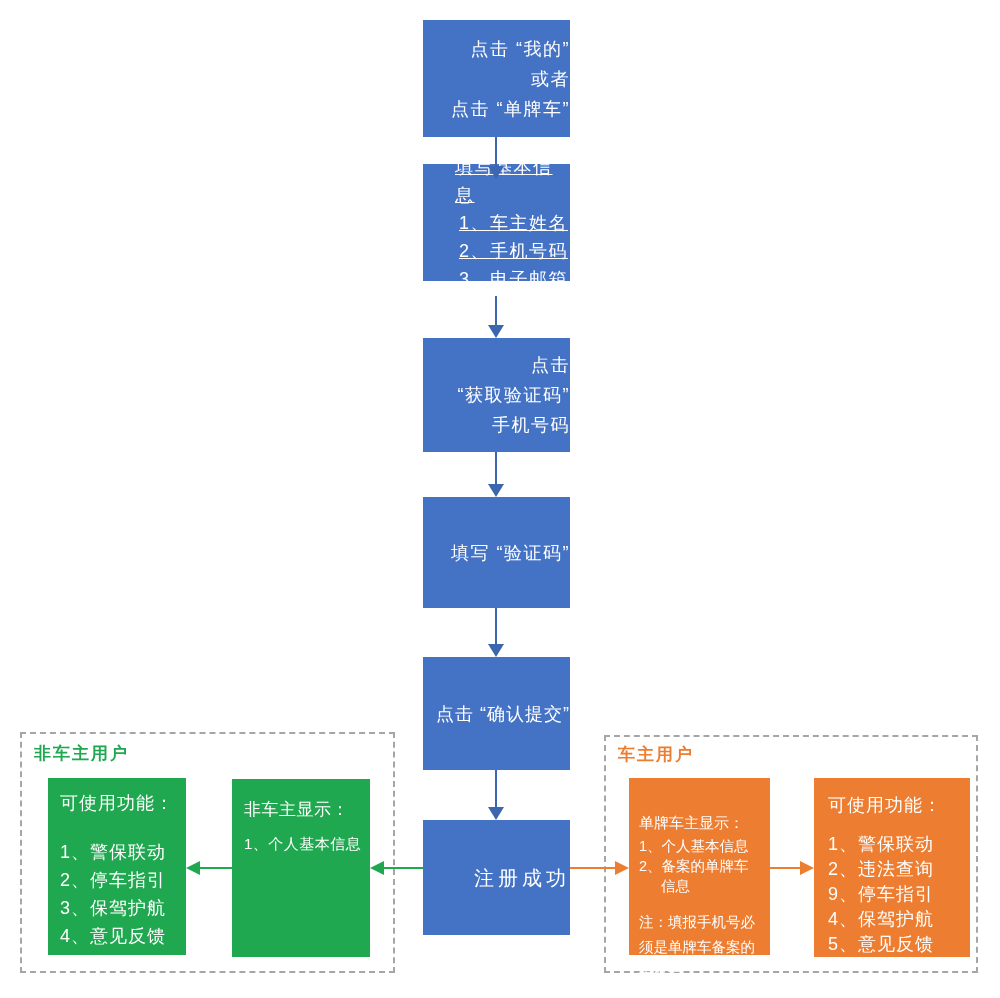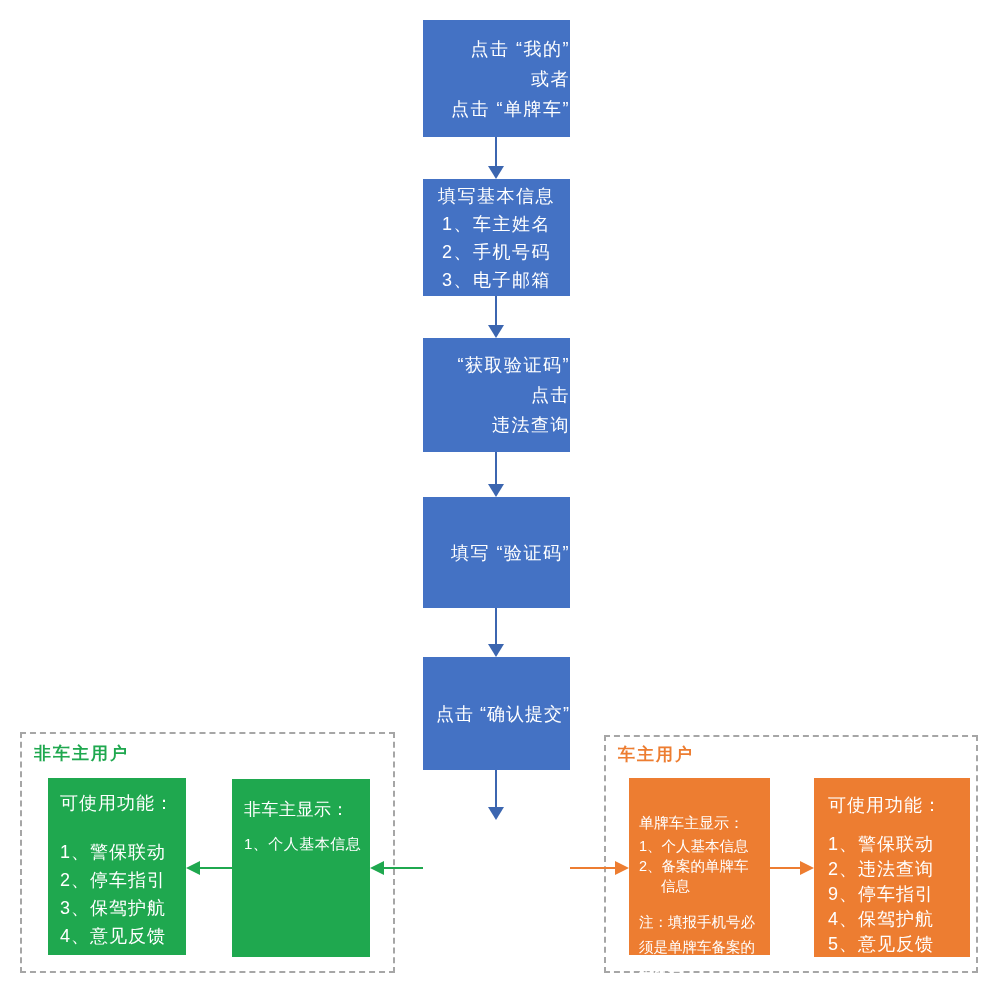--- a/index.html
+++ b/index.html
@@ -30,21 +30,21 @@
     display: flex;
     flex-direction: column;
     justify-content: center;
     text-align: right;
     font-size: 18px;
     letter-spacing: 1.5px;
     line-height: 30px;
     font-weight: 500;
   }
   #step1 { top: 20px;  height: 117px; }
-  #step2 { top: 179px; height: 117px; text-align: left; padding-left: 15px; line-height: 28px; }
+  #step2 { top: 164px; height: 117px; text-align: left; padding-left: 32px; line-height: 28px; text-decoration: underline; }
   #step2 .list-item { padding-left: 4px; }
   #step3 { top: 338px; height: 114px; }
   #step4 { top: 497px; height: 111px; }
   #step5 { top: 657px; height: 113px; letter-spacing: 1px; }
   #step6 { top: 820px; height: 115px; font-size: 20px; letter-spacing: 4px; }
 
   
   .vshaft { position: absolute; left: 495px; width: 2px; background: var(--arrow-blue); }
   .vhead  { position: absolute; left: 488px; width: 0; height: 0;
             border-left: 8px solid transparent; border-right: 8px solid transparent;
@@ -116,33 +116,36 @@
   </div>
 
   <div class="bluebox" id="step2">
     <div>填写基本信息</div>
     <div class="list-item">1、车主姓名</div>
     <div class="list-item">2、手机号码</div>
     <div class="list-item">3、电子邮箱</div>
   </div>
 
   <div class="bluebox" id="step3">
+    <div>点击</div>
     <div>“获取验证码”</div>
-    <div>点击</div>
-    <div>违法查询</div>
+    <div>手机号码</div>
   </div>
 
   <div class="bluebox" id="step4">
     <div>填写 “验证码”</div>
   </div>
 
   <div class="bluebox" id="step5">
     <div>点击 “确认提交”</div>
   </div>
 
+  <div class="bluebox" id="step6">
+    <div>注册成功</div>
+  </div>
 
   <div class="group" id="group-left"></div>
   <div class="group-title" id="group-left-title">非车主用户</div>
 
   <div class="group" id="group-right"></div>
   <div class="group-title" id="group-right-title">车主用户</div>
 
   <div class="cbox green" id="nonowner-features">
     <div class="cbox-title">可使用功能：</div>
     <div class="list-item">1、警保联动</div>

